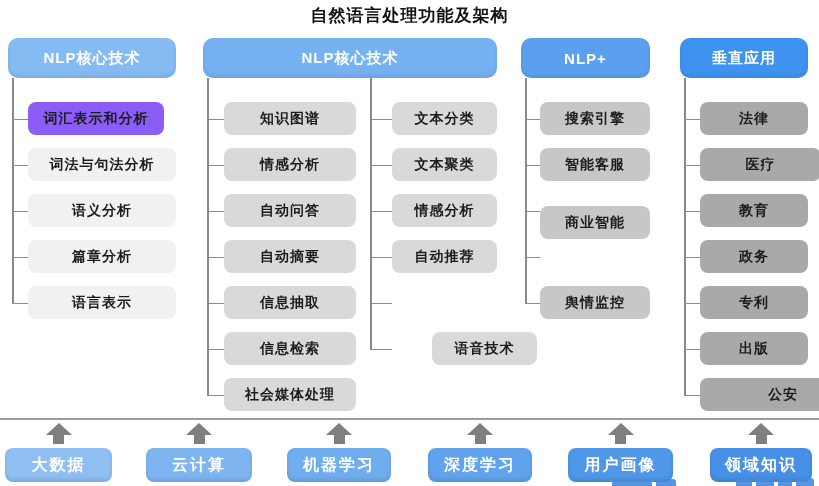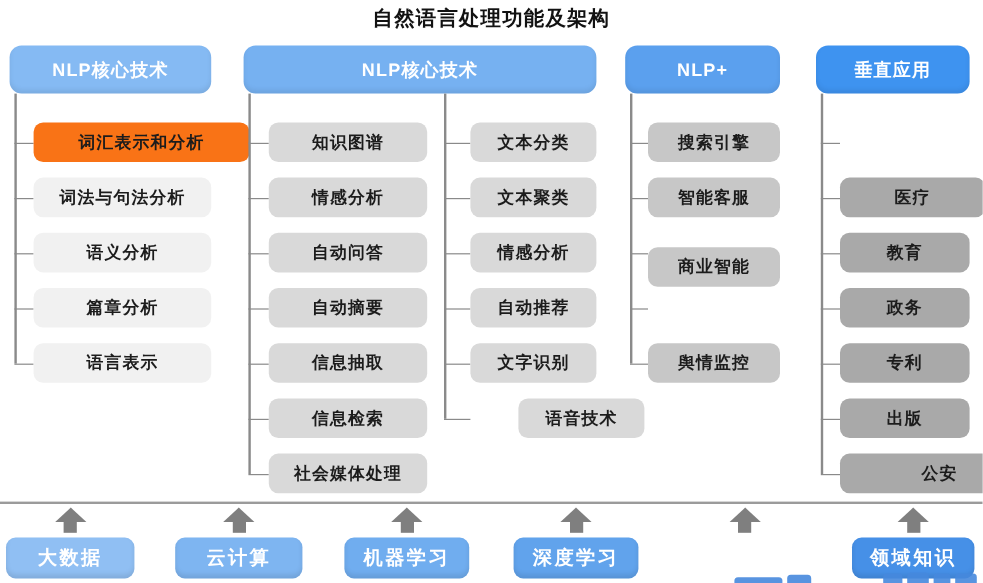--- a/index.html
+++ b/index.html
@@ -32,21 +32,21 @@
 
 <div id="canvas">
   <div class="title">自然语言处理功能及架构</div>
   <div class="baseline"></div>
 <div class="hdr" style="left: 8px; width: 168px; background: rgb(133, 186, 243);">NLP核心技术</div>
     <div class="hdr" style="left: 203px; width: 294px; background: rgb(118, 177, 241);">NLP核心技术</div>
     <div class="hdr" style="left: 521px; width: 129px; background: rgb(91, 160, 238);">NLP+</div>
     <div class="hdr" style="left: 680px; width: 128px; background: rgb(62, 147, 240);">垂直应用</div>
     <div class="trunk" style="left: 12px; top: 78px; height: 224.5px; background: rgb(138, 138, 138);"></div>
     <div class="stub" style="left: 12px; top: 118.5px; width: 16px; background: rgb(138, 138, 138);"></div>
-    <div class="node" style="left: 28px; top: 102px; width: 180px; background: #f97316;">词汇表示和分析</div>
+    <div class="node" style="left: 28px; top: 102px; width: 136px; background: #8b5cf6;">词汇表示和分析</div>
     <div class="stub" style="left: 12px; top: 164.5px; width: 16px; background: rgb(138, 138, 138);"></div>
     <div class="node" style="left: 28px; top: 148px; width: 148px; background: rgb(241, 241, 241);">词法与句法分析</div>
     <div class="stub" style="left: 12px; top: 210.5px; width: 16px; background: rgb(138, 138, 138);"></div>
     <div class="node" style="left: 28px; top: 194px; width: 148px; background: rgb(241, 241, 241);">语义分析</div>
     <div class="stub" style="left: 12px; top: 256.5px; width: 16px; background: rgb(138, 138, 138);"></div>
     <div class="node" style="left: 28px; top: 240px; width: 148px; background: rgb(241, 241, 241);">篇章分析</div>
     <div class="stub" style="left: 12px; top: 302.5px; width: 16px; background: rgb(138, 138, 138);"></div>
     <div class="node" style="left: 28px; top: 286px; width: 148px; background: rgb(241, 241, 241);">语言表示</div>
     <div class="trunk" style="left: 207px; top: 78px; height: 316.5px; background: rgb(138, 138, 138);"></div>
     <div class="stub" style="left: 207px; top: 118.5px; width: 17px; background: rgb(138, 138, 138);"></div>
@@ -66,35 +66,35 @@
     <div class="trunk" style="left: 370px; top: 78px; height: 270.5px; background: rgb(138, 138, 138);"></div>
     <div class="stub" style="left: 370px; top: 118.5px; width: 22px; background: rgb(138, 138, 138);"></div>
     <div class="node" style="left: 392px; top: 102px; width: 105px; background: rgb(217, 217, 217);">文本分类</div>
     <div class="stub" style="left: 370px; top: 164.5px; width: 22px; background: rgb(138, 138, 138);"></div>
     <div class="node" style="left: 392px; top: 148px; width: 105px; background: rgb(217, 217, 217);">文本聚类</div>
     <div class="stub" style="left: 370px; top: 210.5px; width: 22px; background: rgb(138, 138, 138);"></div>
     <div class="node" style="left: 392px; top: 194px; width: 105px; background: rgb(217, 217, 217);">情感分析</div>
     <div class="stub" style="left: 370px; top: 256.5px; width: 22px; background: rgb(138, 138, 138);"></div>
     <div class="node" style="left: 392px; top: 240px; width: 105px; background: rgb(217, 217, 217);">自动推荐</div>
     <div class="stub" style="left: 370px; top: 302.5px; width: 22px; background: rgb(138, 138, 138);"></div>
-    <div class="node" style="left: 392px; top: 286px; width: 105px; background: rgb(217, 217, 217);">文字识别</div>
     <div class="stub" style="left: 370px; top: 348.5px; width: 22px; background: rgb(138, 138, 138);"></div>
     <div class="node" style="left: 392px; top: 332px; width: 105px; background: rgb(217, 217, 217); margin-left: 40px;">语音技术</div>
     <div class="trunk" style="left: 525px; top: 78px; height: 224.5px; background: rgb(138, 138, 138);"></div>
     <div class="stub" style="left: 525px; top: 118.5px; width: 15px; background: rgb(138, 138, 138);"></div>
     <div class="node" style="left: 540px; top: 102px; width: 110px; background: rgb(199, 199, 199);">搜索引擎</div>
     <div class="stub" style="left: 525px; top: 164.5px; width: 15px; background: rgb(138, 138, 138);"></div>
     <div class="node" style="left: 540px; top: 148px; width: 110px; background: rgb(199, 199, 199);">智能客服</div>
     <div class="stub" style="left: 525px; top: 210.5px; width: 15px; background: rgb(138, 138, 138);"></div>
     <div class="node" style="left: 540px; top: 194px; width: 110px; background: rgb(199, 199, 199); margin-top: 12px;">商业智能</div>
     <div class="stub" style="left: 525px; top: 256.5px; width: 15px; background: rgb(138, 138, 138);"></div>
     <div class="stub" style="left: 525px; top: 302.5px; width: 15px; background: rgb(138, 138, 138);"></div>
     <div class="node" style="left: 540px; top: 286px; width: 110px; background: rgb(199, 199, 199);">舆情监控</div>
     <div class="trunk" style="left: 684px; top: 78px; height: 316.5px; background: rgb(138, 138, 138);"></div>
     <div class="stub" style="left: 684px; top: 118.5px; width: 16px; background: rgb(138, 138, 138);"></div>
+    <div class="node" style="left: 700px; top: 102px; width: 108px; background: rgb(169, 169, 169);">法律</div>
     <div class="stub" style="left: 684px; top: 164.5px; width: 16px; background: rgb(138, 138, 138);"></div>
     <div class="node" style="left: 700px; top: 148px; width: 121px; background: rgb(169, 169, 169);">医疗</div>
     <div class="stub" style="left: 684px; top: 210.5px; width: 16px; background: rgb(138, 138, 138);"></div>
     <div class="node" style="left: 700px; top: 194px; width: 108px; background: rgb(169, 169, 169);">教育</div>
     <div class="stub" style="left: 684px; top: 256.5px; width: 16px; background: rgb(138, 138, 138);"></div>
     <div class="node" style="left: 700px; top: 240px; width: 108px; background: rgb(169, 169, 169);">政务</div>
     <div class="stub" style="left: 684px; top: 302.5px; width: 16px; background: rgb(138, 138, 138);"></div>
     <div class="node" style="left: 700px; top: 286px; width: 108px; background: rgb(169, 169, 169);">专利</div>
     <div class="stub" style="left: 684px; top: 348.5px; width: 16px; background: rgb(138, 138, 138);"></div>
     <div class="node" style="left: 700px; top: 332px; width: 108px; background: rgb(169, 169, 169);">出版</div>
@@ -107,20 +107,21 @@
     <div class="arrow-stem" style="left: 193.5px; top: 435px;"></div>
     <div class="fnode" style="left: 146px; width: 106px; background: rgb(126, 181, 241);">云计算</div>
     <div class="arrow-head" style="left: 326px; top: 423px;"></div>
     <div class="arrow-stem" style="left: 333.5px; top: 435px;"></div>
     <div class="fnode" style="left: 287px; width: 104px; background: rgb(112, 173, 239);">机器学习</div>
     <div class="arrow-head" style="left: 467px; top: 423px;"></div>
     <div class="arrow-stem" style="left: 474.5px; top: 435px;"></div>
     <div class="fnode" style="left: 428px; width: 104px; background: rgb(97, 163, 236);">深度学习</div>
     <div class="arrow-head" style="left: 607.5px; top: 423px;"></div>
     <div class="arrow-stem" style="left: 615px; top: 435px;"></div>
+    <div class="fnode" style="left: 568px; width: 105px; background: rgb(79, 151, 233);">用户画像</div>
     <div class="arrow-head" style="left: 748px; top: 423px;"></div>
     <div class="arrow-stem" style="left: 755.5px; top: 435px;"></div>
     <div class="fnode" style="left: 710px; width: 102px; background: rgb(70, 144, 231);">领域知识</div>
     <div class="wm" style="left: 612px; top: 481px; width: 40px; height: 5px;"></div>
     <div class="wm" style="left: 656px; top: 479px; width: 20px; height: 7px;"></div>
     <div class="wm" style="left: 736px; top: 478px; width: 16px; height: 8px;"></div>
     <div class="wm" style="left: 756px; top: 477px; width: 18px; height: 9px;"></div>
     <div class="wm" style="left: 778px; top: 478px; width: 14px; height: 8px;"></div>
     <div class="wm" style="left: 796px; top: 478px; width: 18px; height: 8px;"></div>
   </div>

